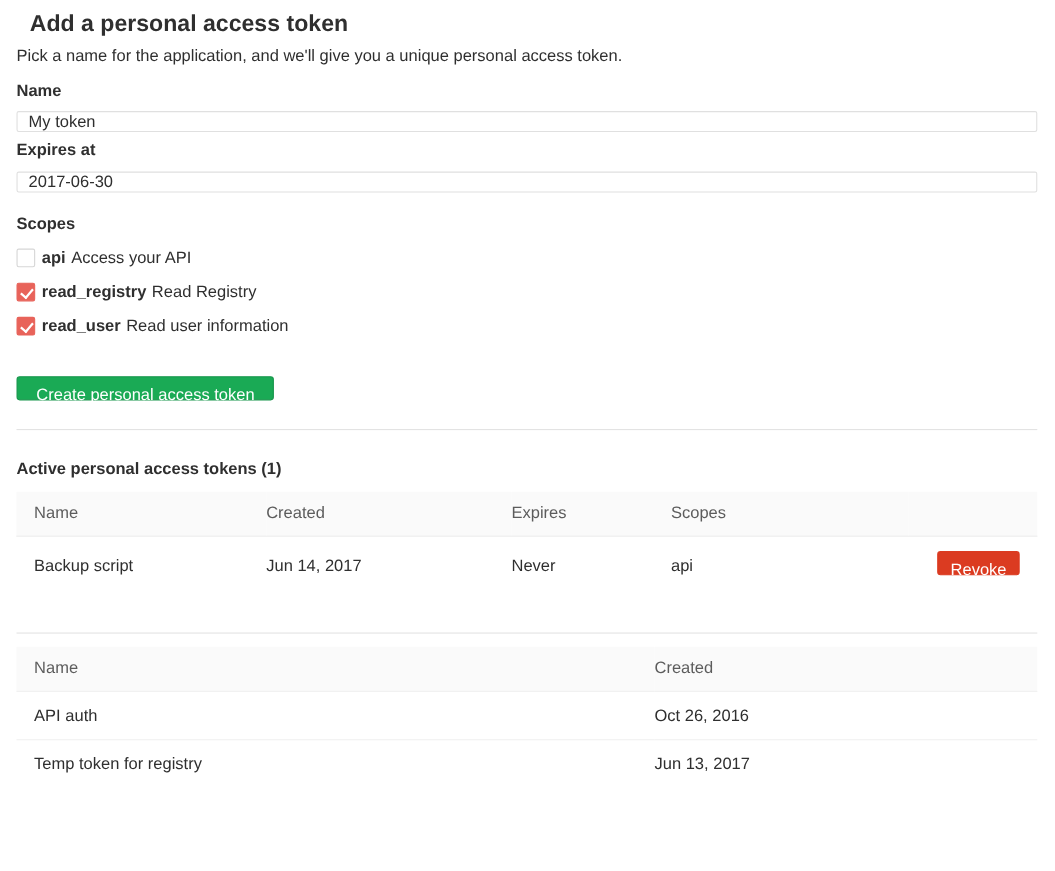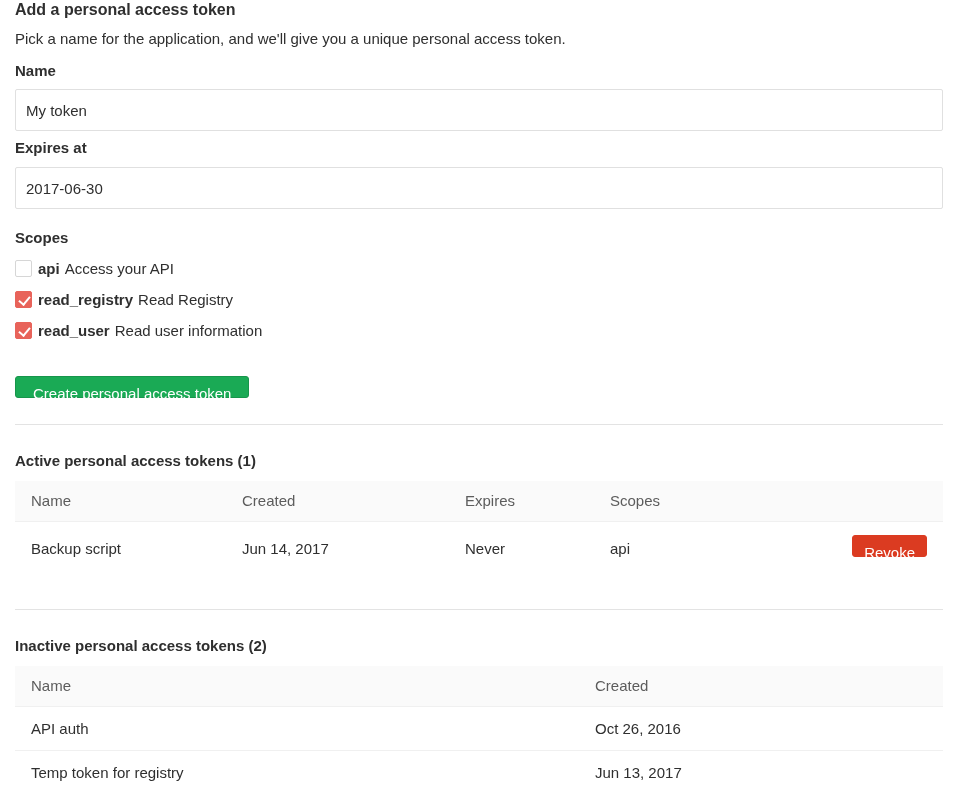--- a/index.html
+++ b/index.html
@@ -8,36 +8,36 @@
     width: 959px; height: 792px;
     background: #ffffff;
     font-family: "Liberation Sans", sans-serif;
     font-size: 15px;
     color: #2f2f2f;
     overflow: hidden;
   }
   .container { padding: 1px 16px 0 15px; }
 
   .page-title {
-    font-size: 16px; font-weight: bold;
-    margin: 0; line-height: 17px;
+    font-size: 21px; font-weight: bold;
+    margin: 12px; line-height: 17px;
   }
   .page-desc { margin: 13px 0 0 0; line-height: 16px; }
 
   .field-label {
     display: block; font-weight: bold;
     line-height: 16px;
   }
   .label-name { margin-top: 16px; }
   .label-expires { margin-top: 9px; }
   .label-scopes { margin-top: 21px; }
 
   .text-input {
     display: block; width: 100%;
-    height: 42px; margin-top: 10px;
+    height: 19px; margin-top: 10px;
     border: 1px solid #e0e0e0; border-radius: 2px;
     padding: 0 10px; font-size: 15px;
     font-family: "Liberation Sans", sans-serif;
     color: #2f2f2f; background: #fff; outline: none;
   }
   .input-expires { margin-top: 11px; }
 
   .scopes-list { margin-top: 14px; }
   .scope-row {
     display: flex; align-items: center;
@@ -179,21 +179,20 @@
         <td>api</td>
         <td class="cell-last">
           <button class="btn btn-revoke">Revoke</button>
         </td>
       </tr>
     </tbody>
   </table>
 
   <hr class="divider divider-2">
 
-  <h2 class="section-heading">Inactive personal access tokens (2)</h2>
 
   <table class="token-table inactive-table">
     <colgroup>
         <col class="c1">
         <col class="c2">
       </colgroup>
     <thead>
       <tr>
         <th class="cell-first">Name</th>
         <th>Created</th>

